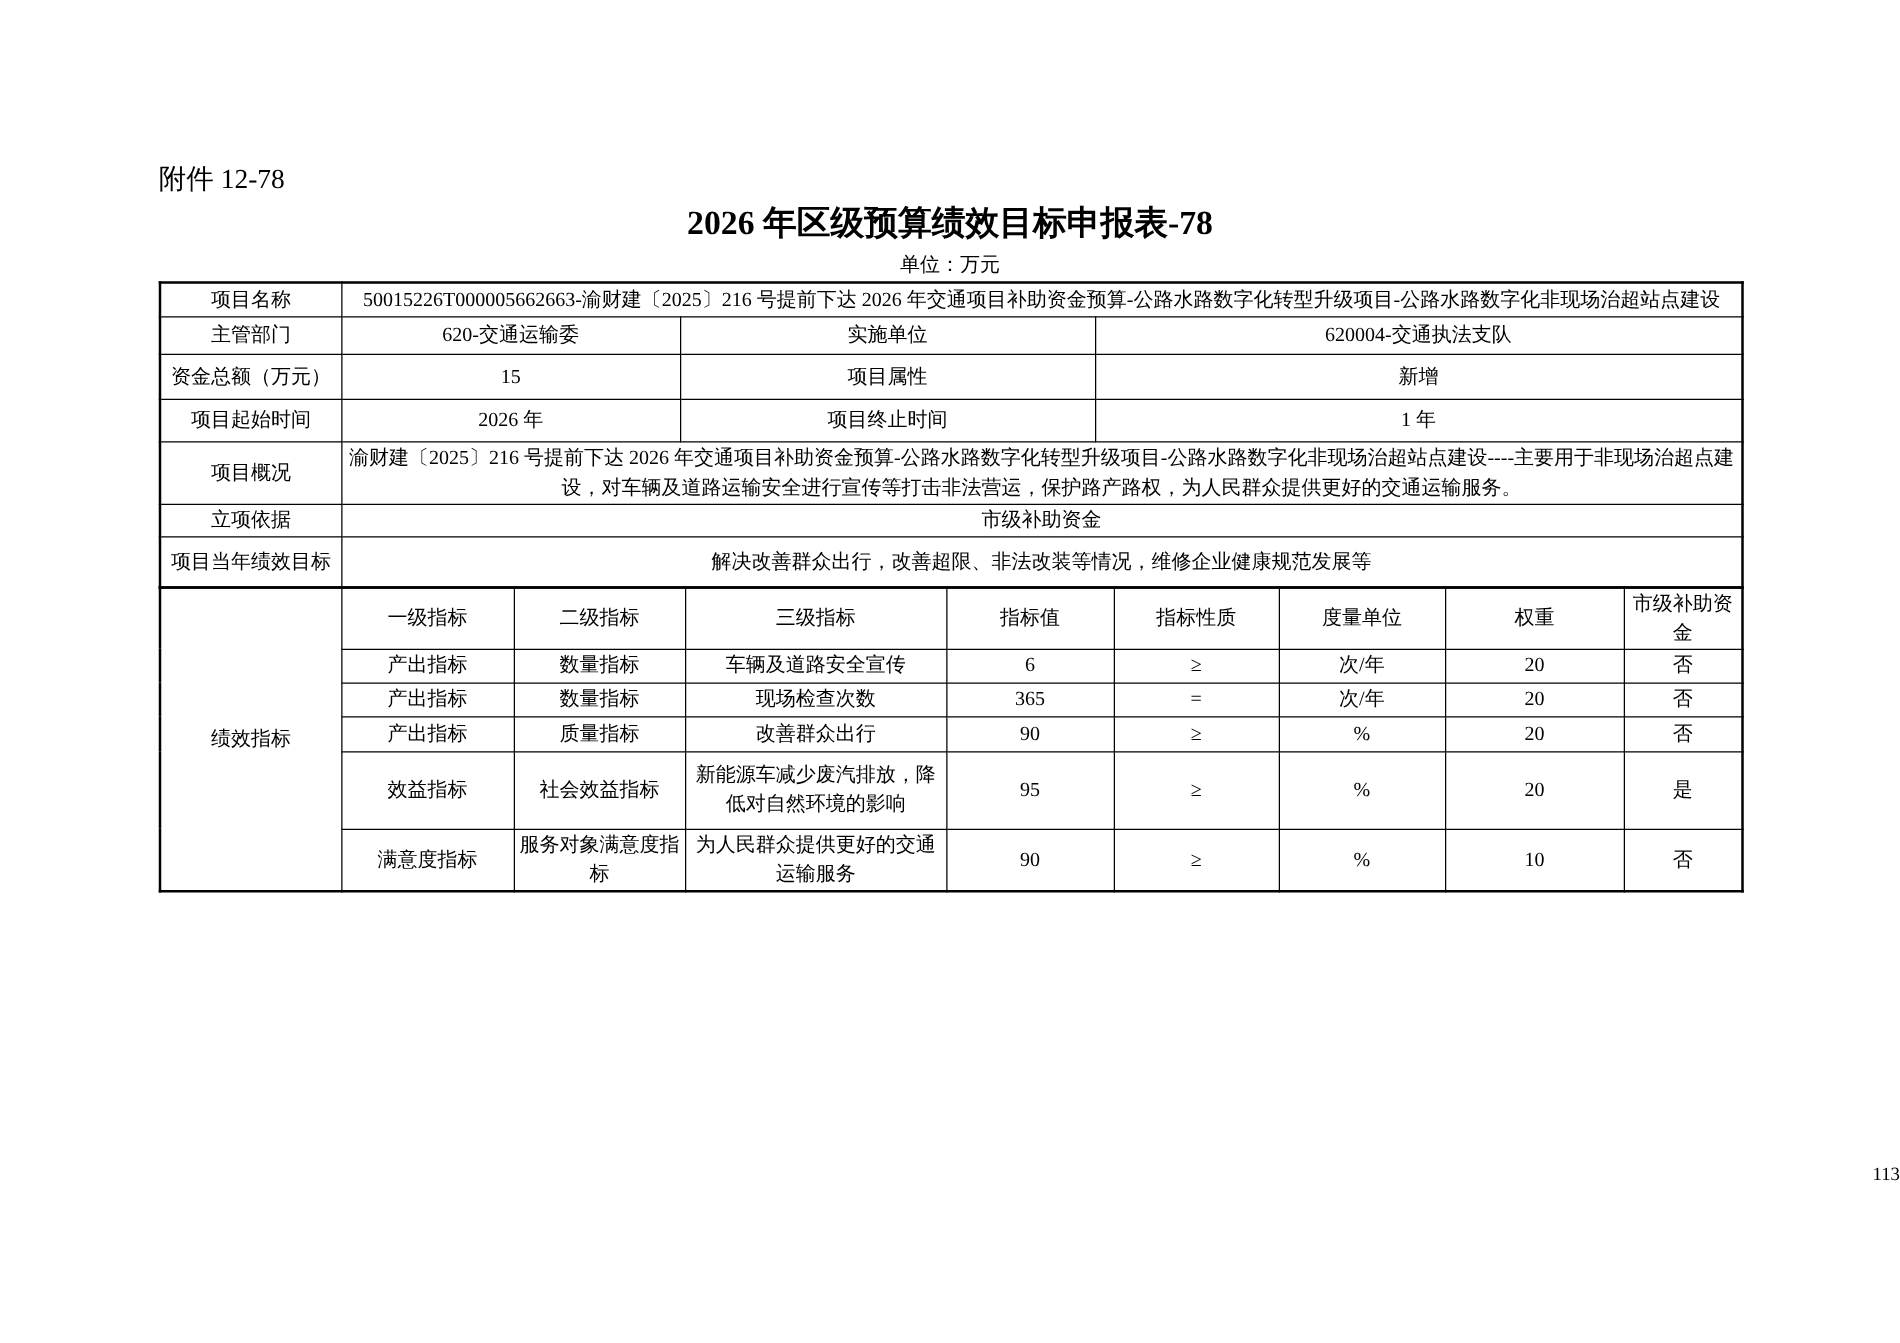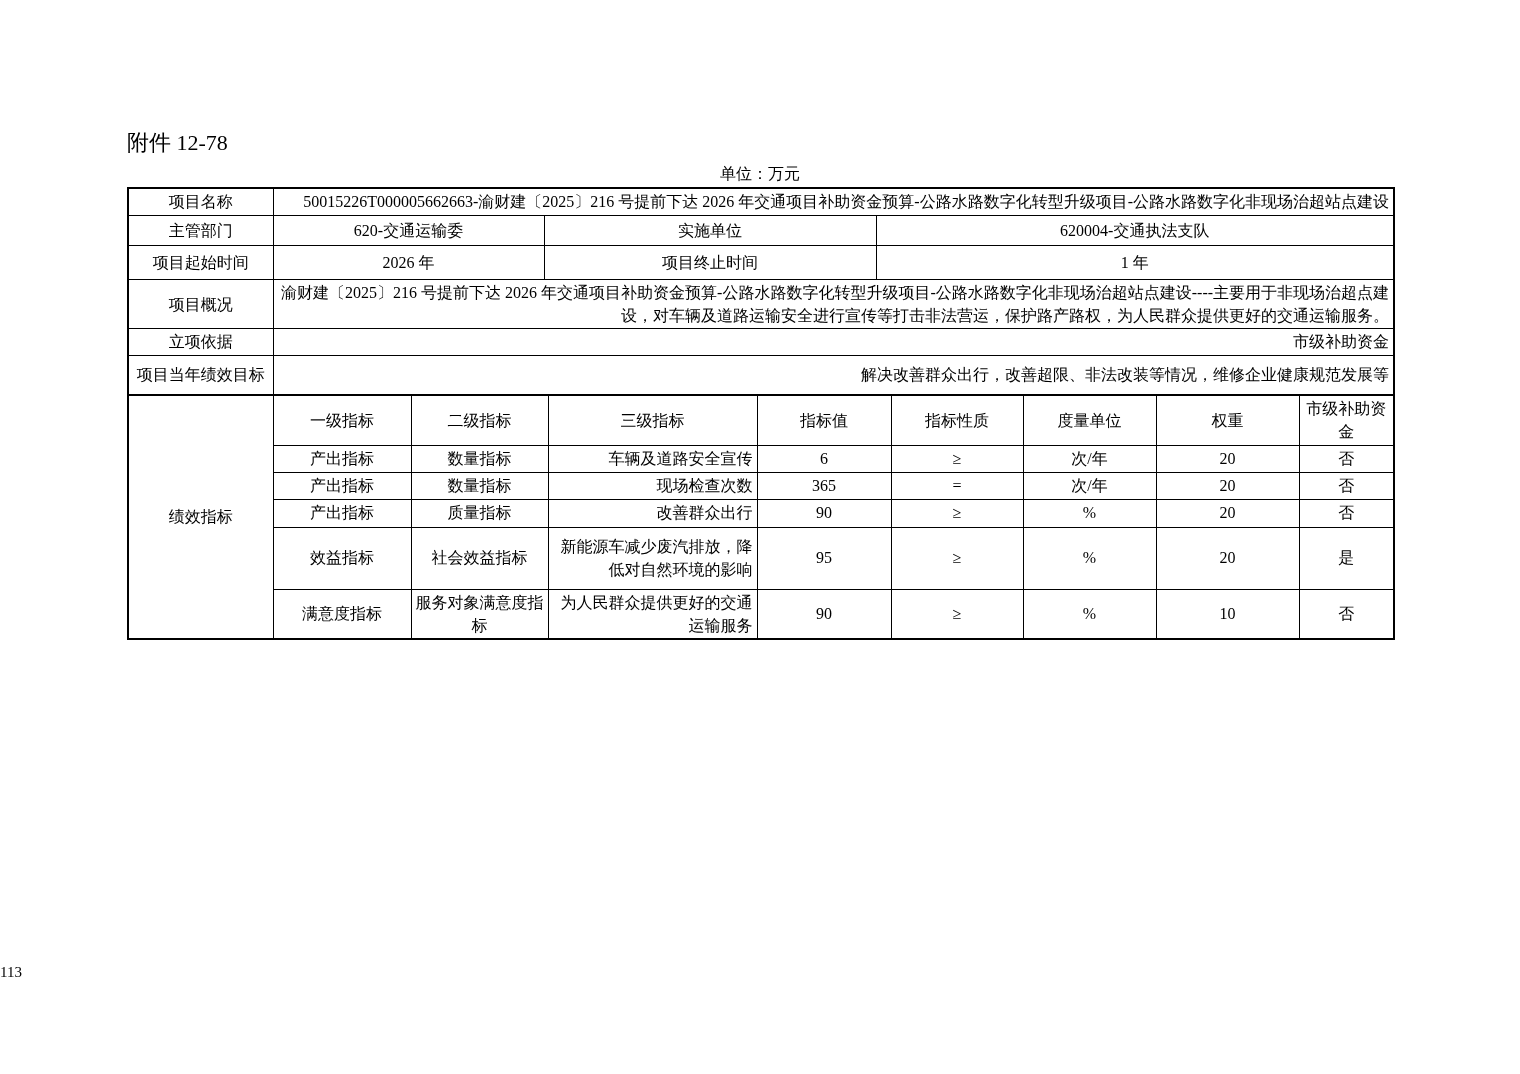--- a/index.html
+++ b/index.html
@@ -33,58 +33,65 @@
   table.info-table { margin-top: 3px; }
   table.ind-table { margin-top: -2px; }
   td, th {
     border: 1px solid #000;
     padding: 1px 4px;
     font-size: 16px; font-weight: normal;
     text-align: center; vertical-align: middle;
     line-height: 1.45;
     word-break: break-all;
   }
-  td.left { text-align: right; }
+  td.left { text-align: center; }
   tr.h28 { height: 28px; } tr.h30 { height: 30px; }
   tr.h36 { height: 36px; } tr.h34 { height: 34px; }
   tr.h46 { height: 46px; } tr.h25 { height: 25px; }
   tr.h40 { height: 40px; } tr.h27 { height: 27px; }
   tr.h62 { height: 62px; } tr.h43 { height: 43px; margin-top: 48px; }
   .page-number {
-    position: absolute; top: 964px; left: 0;
-    width: 100%; text-align: left; font-size: 15px;
+    position: absolute; top: 932px; left: 0;
+    width: 100%; text-align: right; font-size: 15px;
   }
 </style>
 </head>
 <body>
 
 <div class="content">
 
   <div class="attachment">附件 12-78</div>
 
+  <div class="title">2026 年区级预算绩效目标申报表-78</div>
 
   <div class="unit-note">单位：万元</div>
 
   <table class="info-table">
     <colgroup>
       <col style="width:145px">
         <col style="width:271px">
         <col style="width:332px">
         <col style="width:518px">
     </colgroup>
     <tbody>
         <tr class="h28">
       <td>项目名称</td>
       <td colspan="3" class="left">50015226T000005662663-渝财建〔2025〕216 号提前下达 2026 年交通项目补助资金预算-公路水路数字化转型升级项目-公路水路数字化非现场治超站点建设</td>
     </tr>
     <tr class="h30">
       <td>主管部门</td>
       <td>620-交通运输委</td>
       <td>实施单位</td>
       <td>620004-交通执法支队</td>
+    </tr>
+    <tr class="h36">
+      <td>资金总额（万元）</td>
+      <td>15</td>
+      <td>项目属性</td>
+      <td>新增</td>
     </tr>
     <tr class="h34">
       <td>项目起始时间</td>
       <td>2026 年</td>
       <td>项目终止时间</td>
       <td>1 年</td>
     </tr>
     <tr class="h46">
       <td>项目概况</td>
       <td colspan="3" class="left">渝财建〔2025〕216 号提前下达 2026 年交通项目补助资金预算-公路水路数字化转型升级项目-公路水路数字化非现场治超站点建设----主要用于非现场治超点建设，对车辆及道路运输安全进行宣传等打击非法营运，保护路产路权，为人民群众提供更好的交通运输服务。</td>

